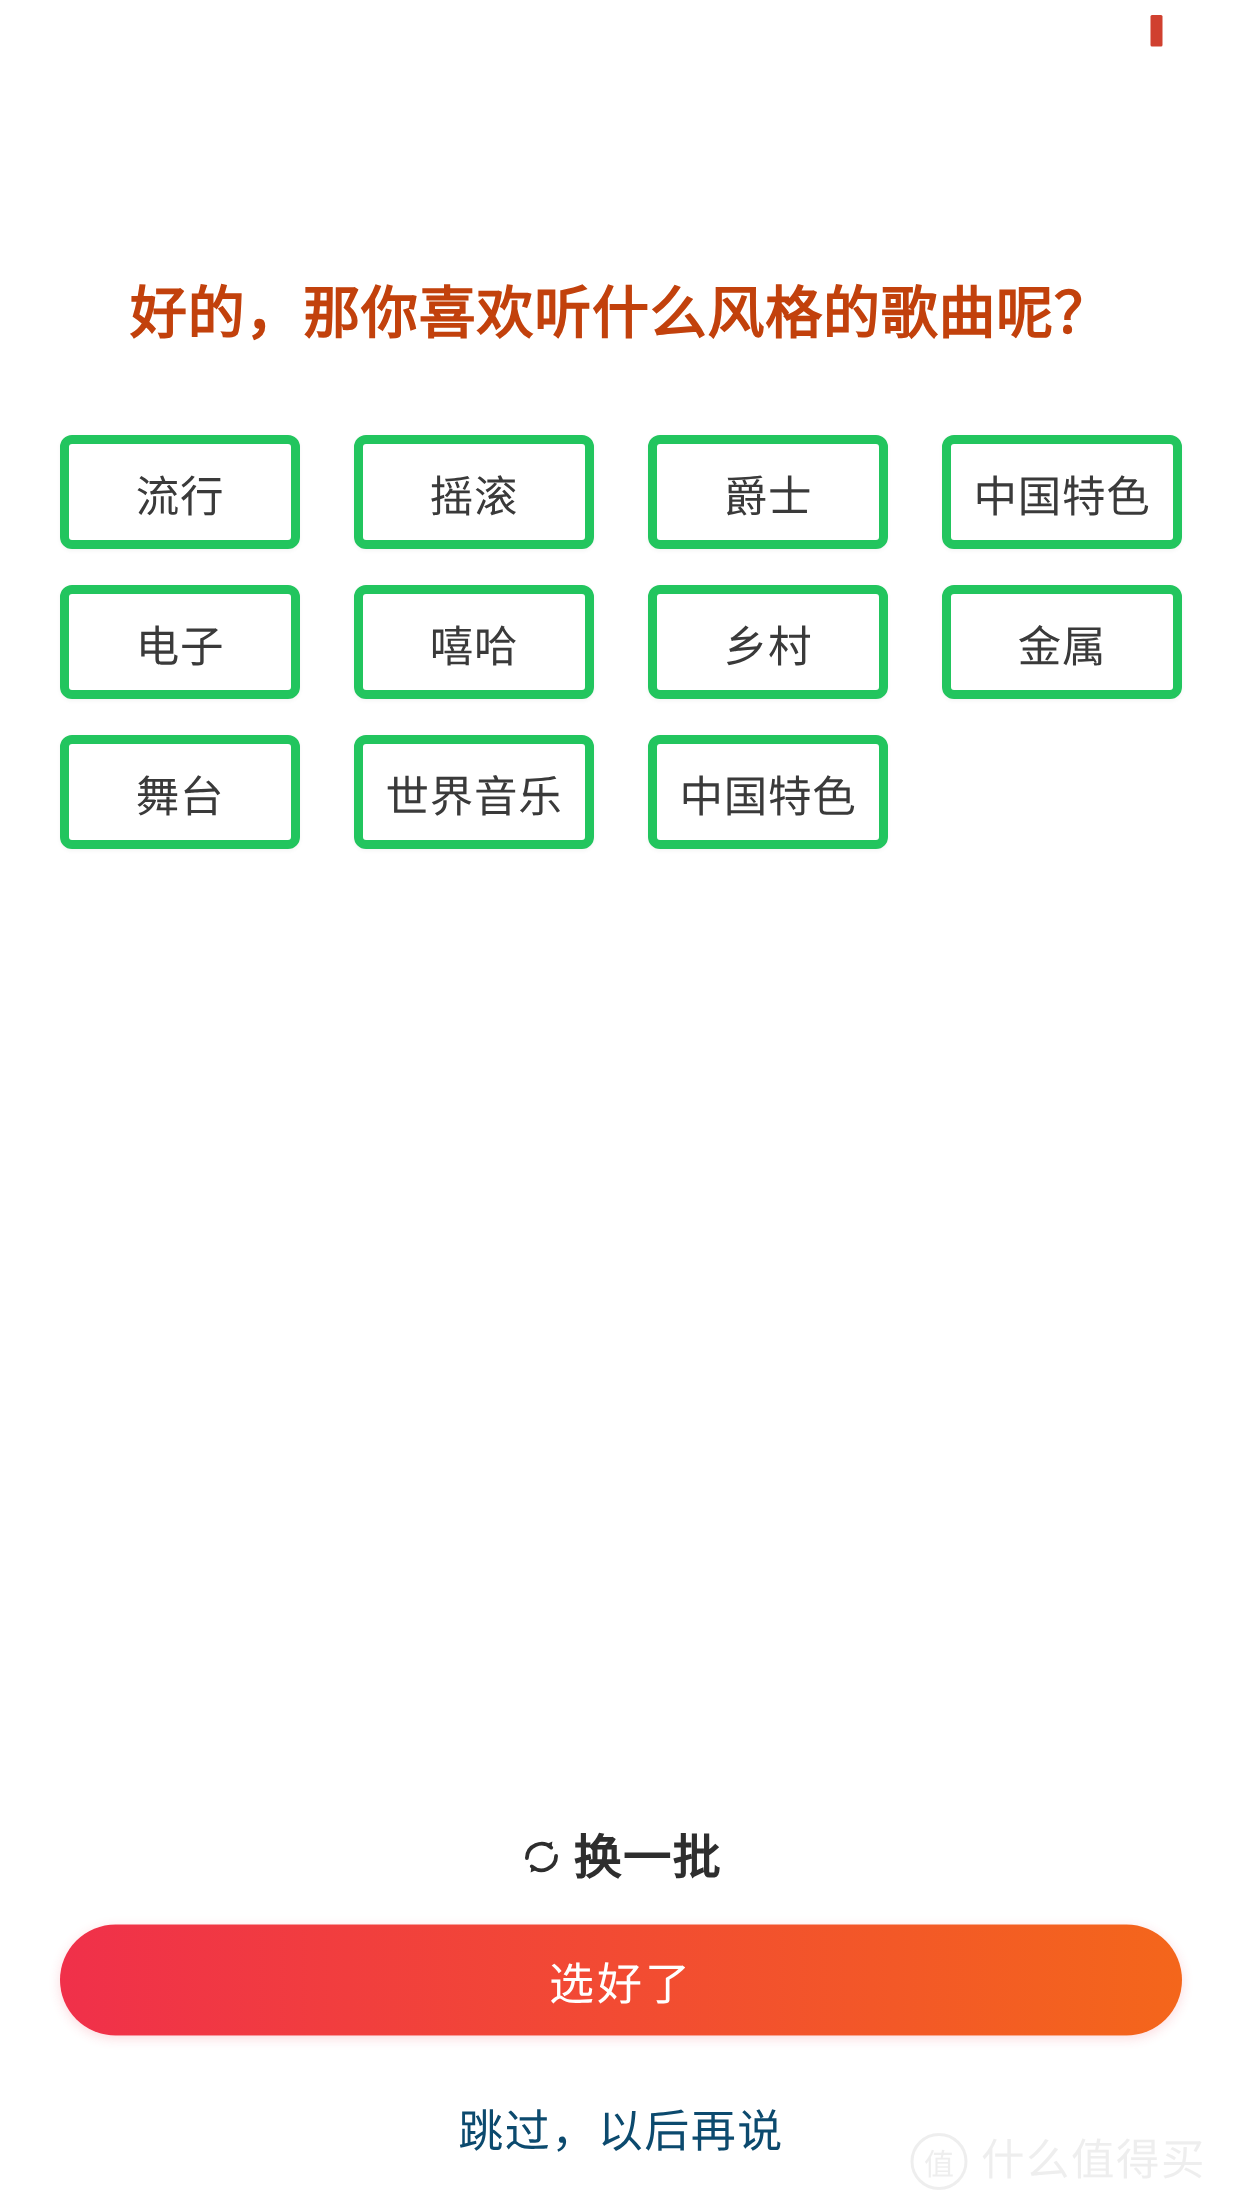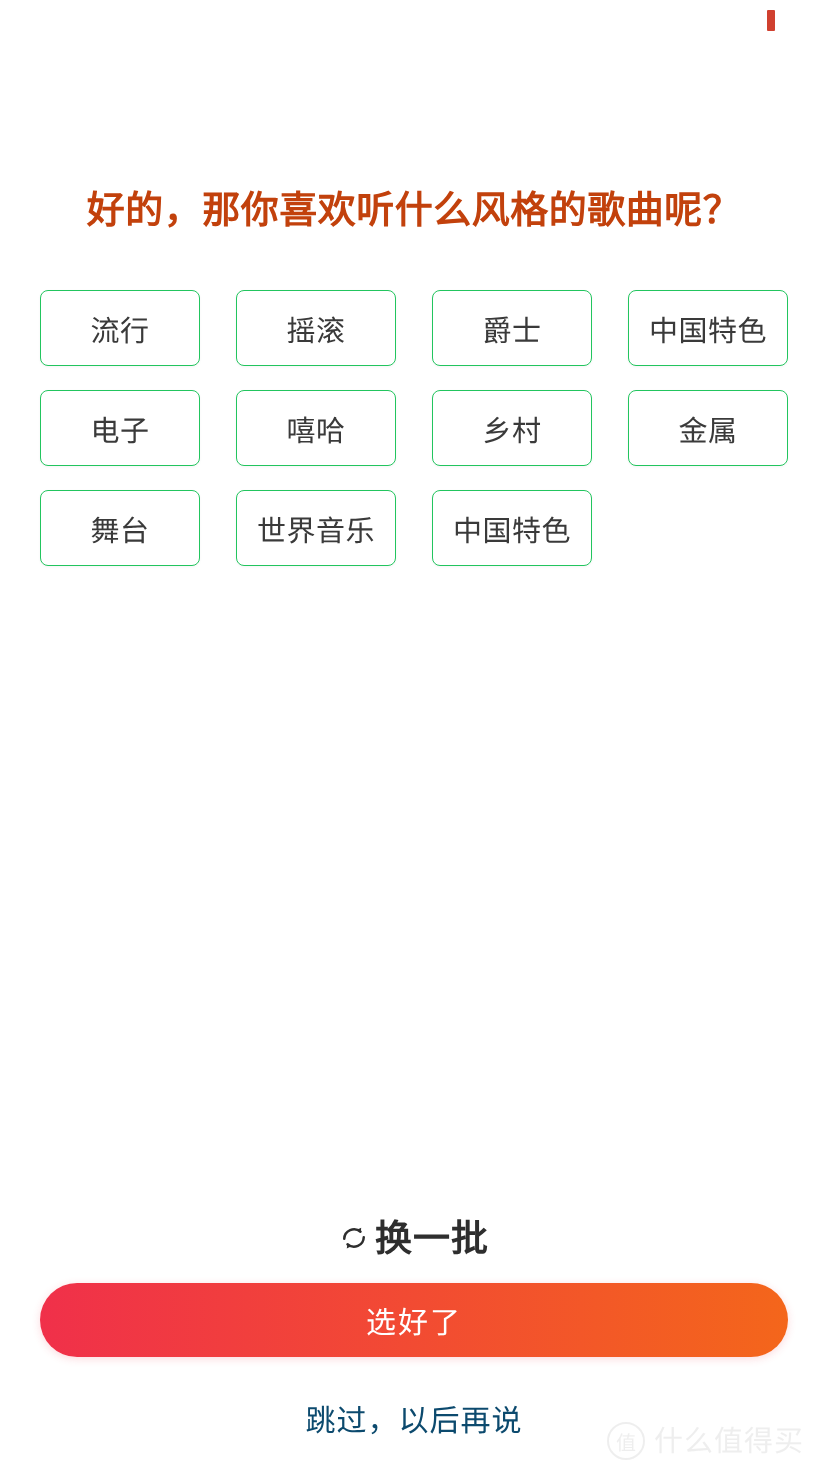--- a/index.html
+++ b/index.html
@@ -56,21 +56,21 @@
     top: 290px;
     left: 40px;
     width: 748px;
     display: grid;
     grid-template-columns: repeat(4, 160px);
     grid-auto-rows: 76px;
     column-gap: 36px;
     row-gap: 24px;
   }
   .tag-item {
-    border: 1px solid #22c55e;
+    border: 6px solid #22c55e;
     border-radius: 8px;
     background: #ffffff;
     box-shadow: 0 1px 3px rgba(0, 0, 0, 0.045);
     display: flex;
     align-items: center;
     justify-content: center;
     font-size: 29px;
     color: #3a3a3a;
     letter-spacing: 0.5px;
     box-sizing: border-box;
@@ -97,21 +97,21 @@
     margin-right: 6px;
     display: inline-flex;
     align-items: center;
     justify-content: center;
     flex: none;
   }
   .refresh-icon svg {
     display: block;
   }
   .refresh-label {
-    font-size: 37px;
+    font-size: 32px;
     font-weight: 600;
     color: #2e2e2e;
     letter-spacing: 1px;
     line-height: 1;
   }
 
   
   .cta-button {
     position: absolute;
     top: 1283px;

